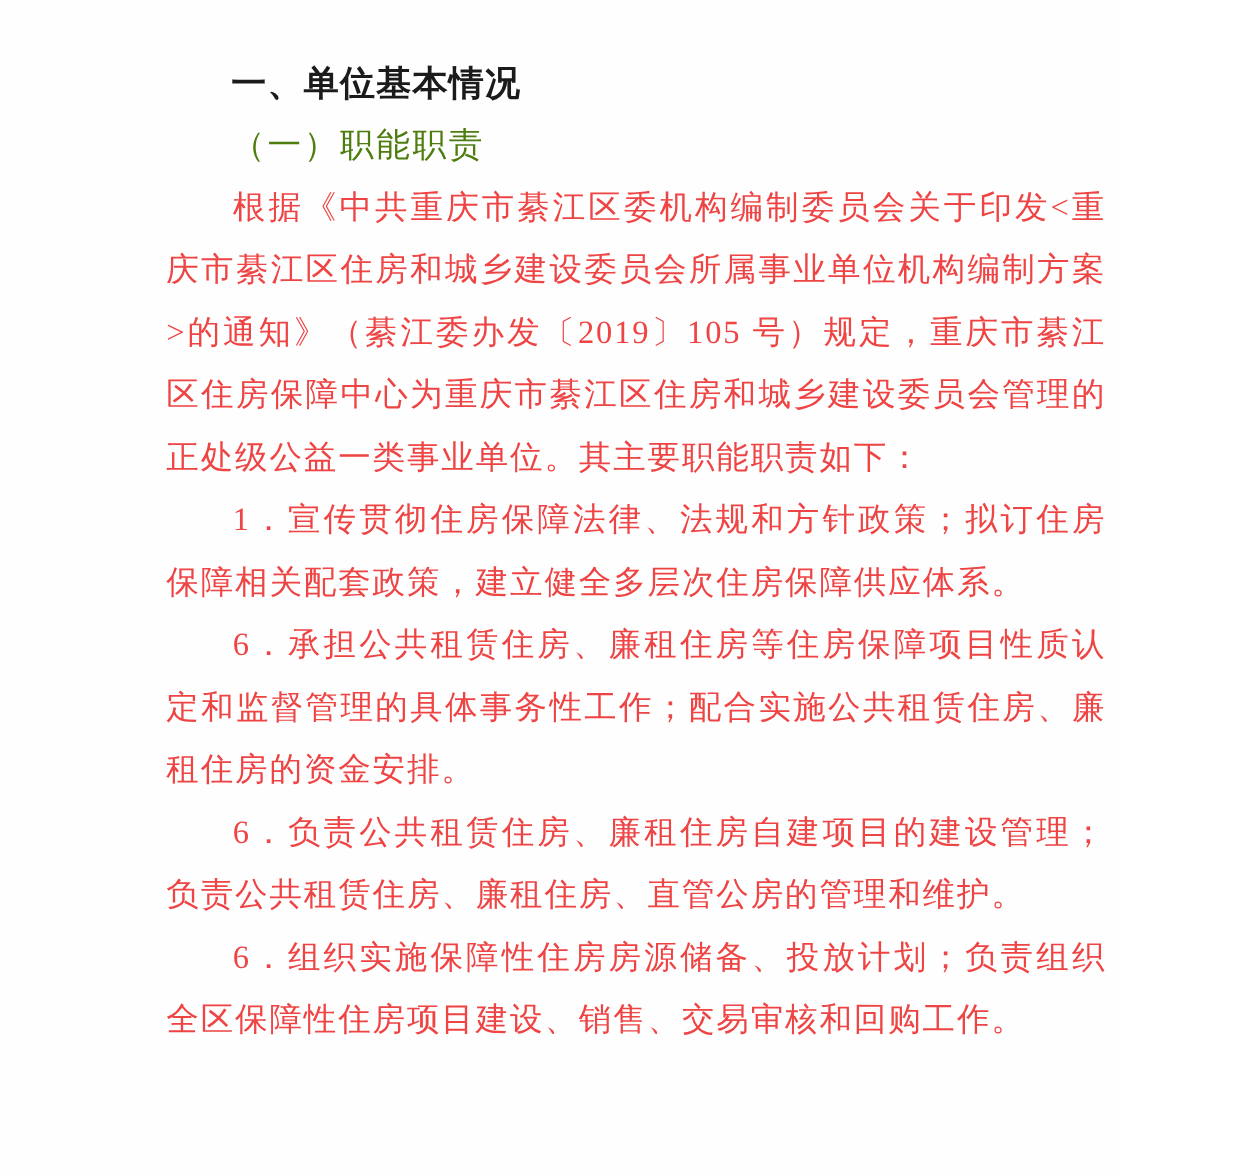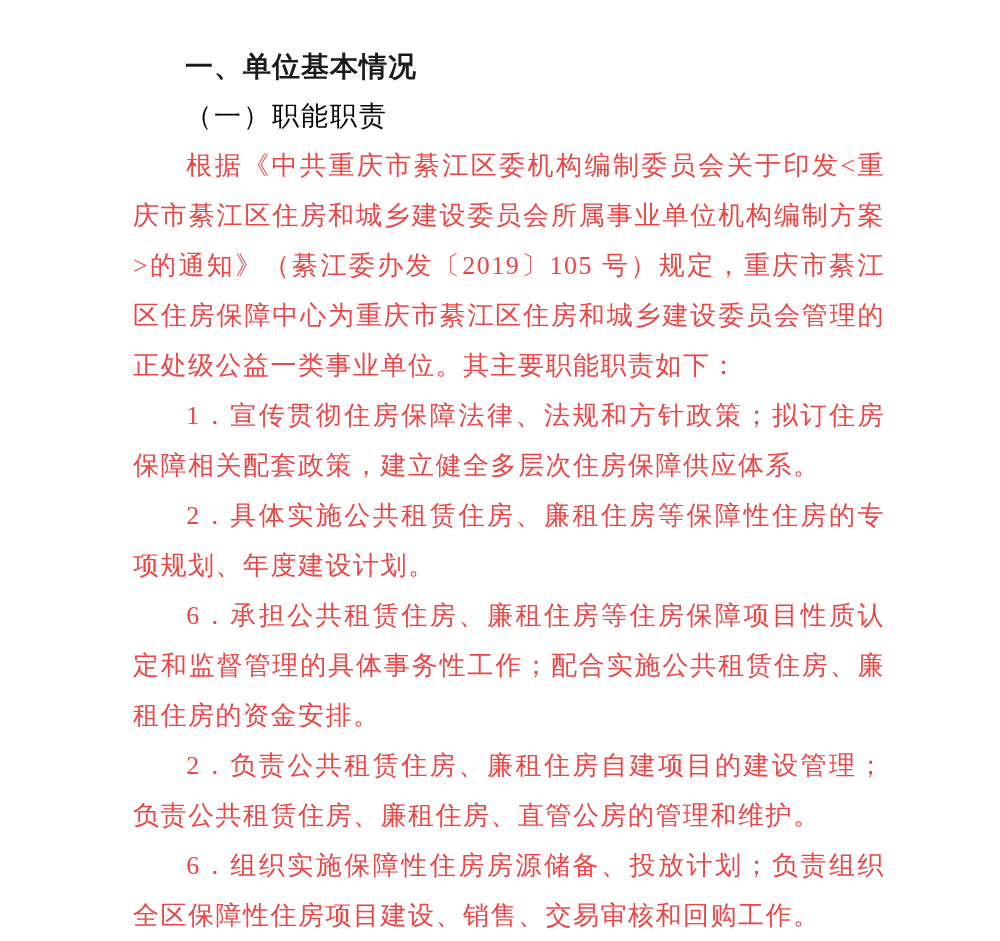--- a/index.html
+++ b/index.html
@@ -33,21 +33,21 @@
     color: #1b1b1b;
     text-indent: 52px;
     letter-spacing: 1px;
   }
 
   .sub-heading {
     font-family: "Liberation Serif", "DejaVu Serif", serif;
     font-weight: 400;
     font-size: 27px;
     line-height: 49px;
-    color: #000000;
+    color: #4d7c0f;
     text-indent: 52px;
     letter-spacing: 2px;
   }
 
   .doc-paragraph {
     font-family: "Liberation Serif", "DejaVu Serif", serif;
     font-size: 26px;
     line-height: 50px;
     letter-spacing: 1.5px;
     text-align: justify;
@@ -63,22 +63,21 @@
   <div class="doc-body">
 
     <div class="section-heading">一、单位基本情况</div>
 
     <div class="sub-heading">（一）职能职责</div>
 
     <p class="doc-paragraph">根据《中共重庆市綦江区委机构编制委员会关于印发&lt;重庆市綦江区住房和城乡建设委员会所属事业单位机构编制方案&gt;的通知》（綦江委办发〔2019〕105 号）规定，重庆市綦江区住房保障中心为重庆市綦江区住房和城乡建设委员会管理的正处级公益一类事业单位。其主要职能职责如下：</p>
 
     <p class="doc-paragraph">1．宣传贯彻住房保障法律、法规和方针政策；拟订住房保障相关配套政策，建立健全多层次住房保障供应体系。</p>
 
-    <p class="doc-paragraph">2．具体实施公共租赁住房、廉租住房等保障性住房的专项规划、年度建设计划。</p>
 
     <p class="doc-paragraph">6．承担公共租赁住房、廉租住房等住房保障项目性质认定和监督管理的具体事务性工作；配合实施公共租赁住房、廉租住房的资金安排。</p>
 
-    <p class="doc-paragraph">2．负责公共租赁住房、廉租住房自建项目的建设管理；负责公共租赁住房、廉租住房、直管公房的管理和维护。</p>
+    <p class="doc-paragraph">6．负责公共租赁住房、廉租住房自建项目的建设管理；负责公共租赁住房、廉租住房、直管公房的管理和维护。</p>
 
     <p class="doc-paragraph">6．组织实施保障性住房房源储备、投放计划；负责组织全区保障性住房项目建设、销售、交易审核和回购工作。</p>
 
   </div>
 </div>
 
 </body></html>

